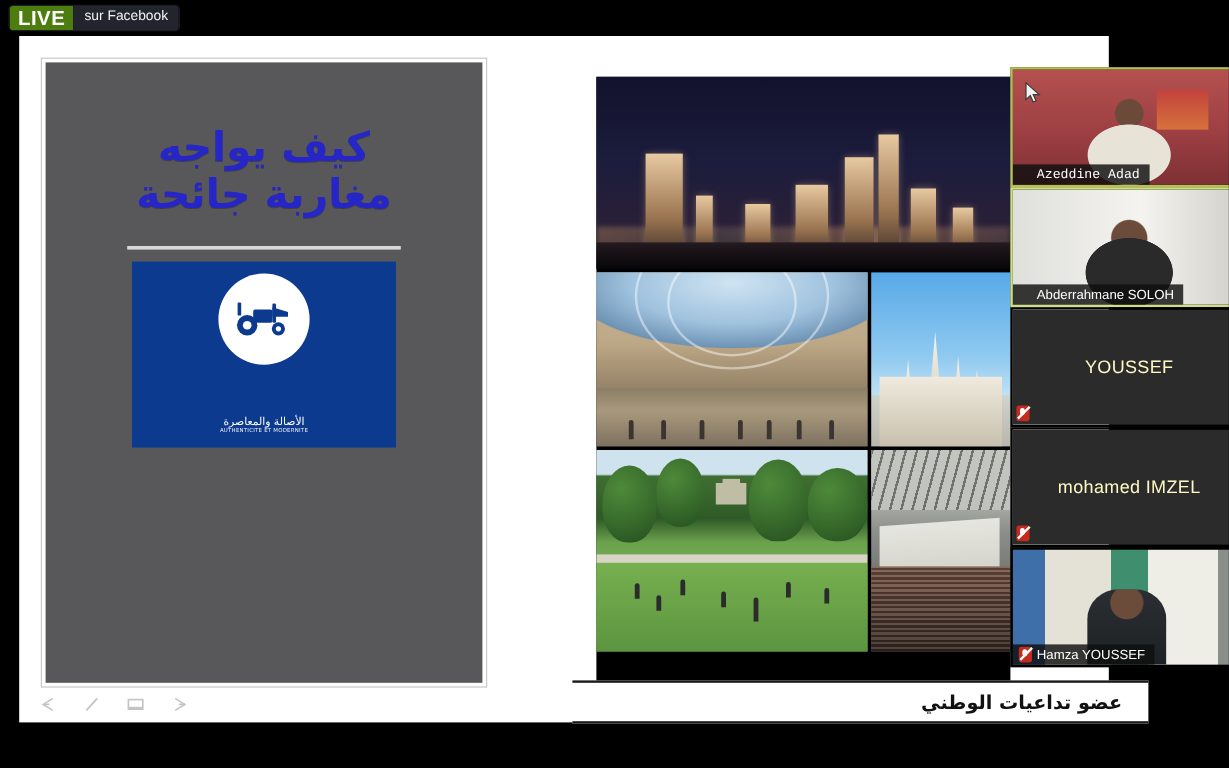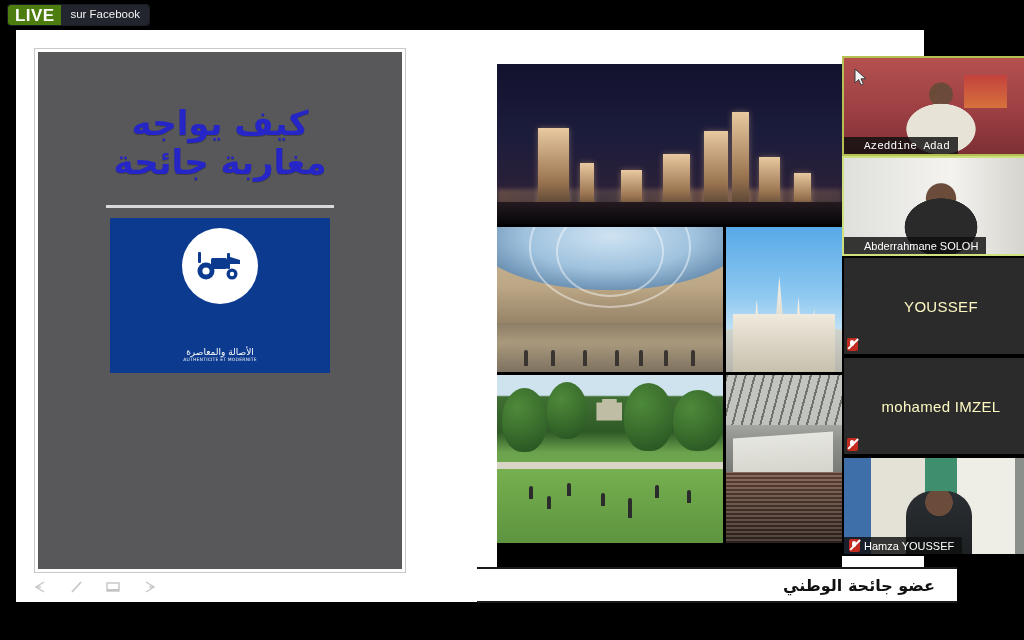--- a/index.html
+++ b/index.html
@@ -473,21 +473,21 @@
         <div class="ph ph-stadium">
           <div class="roof"></div>
           <div class="pitch"></div>
           <div class="red"></div>
           <div class="crowd"></div>
         </div>
       </div>
     </div>
 
     <div class="lower-third">
-      <div class="lt-role">عضو جائحة الوطني</div>
+      <div class="lt-role">عضو تداعيات الوطني</div>
     </div>
 
     <div class="strip">
 
       <div class="tile active">
         <div class="cam-1"></div>
         <div class="tile-name">
           <span class="mic-muted" style="visibility:hidden"></span>
           <span>Azeddine Adad</span>
         </div>

